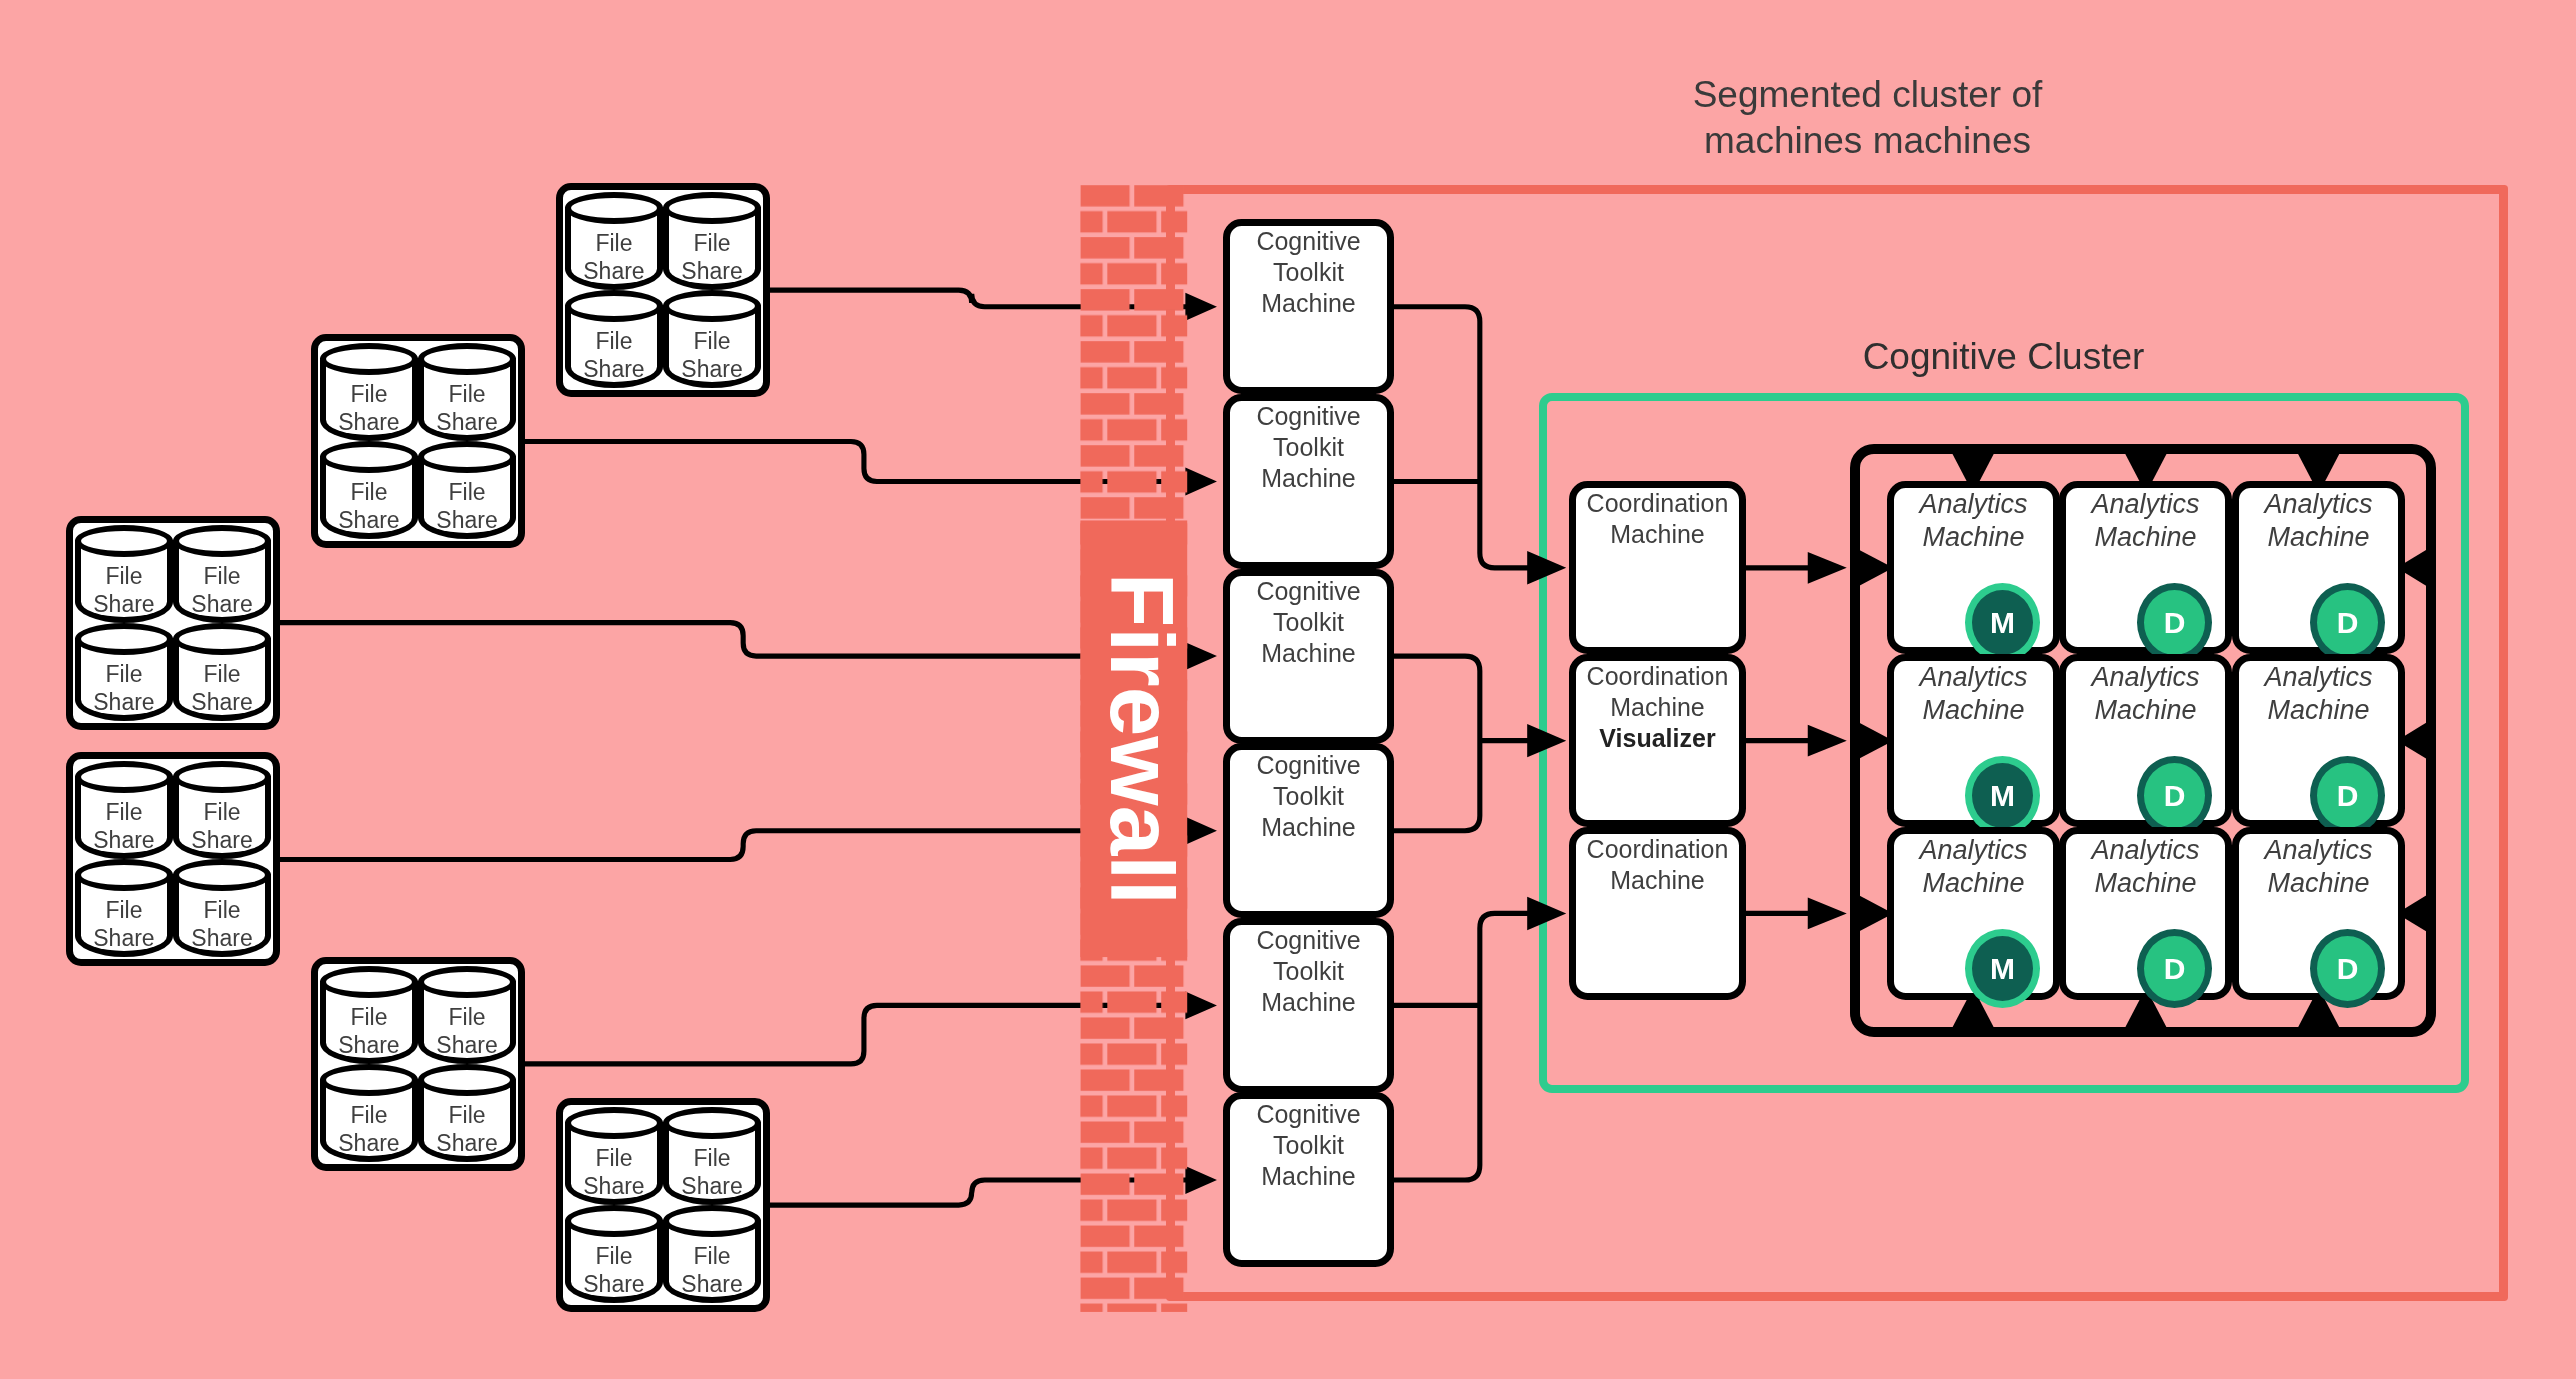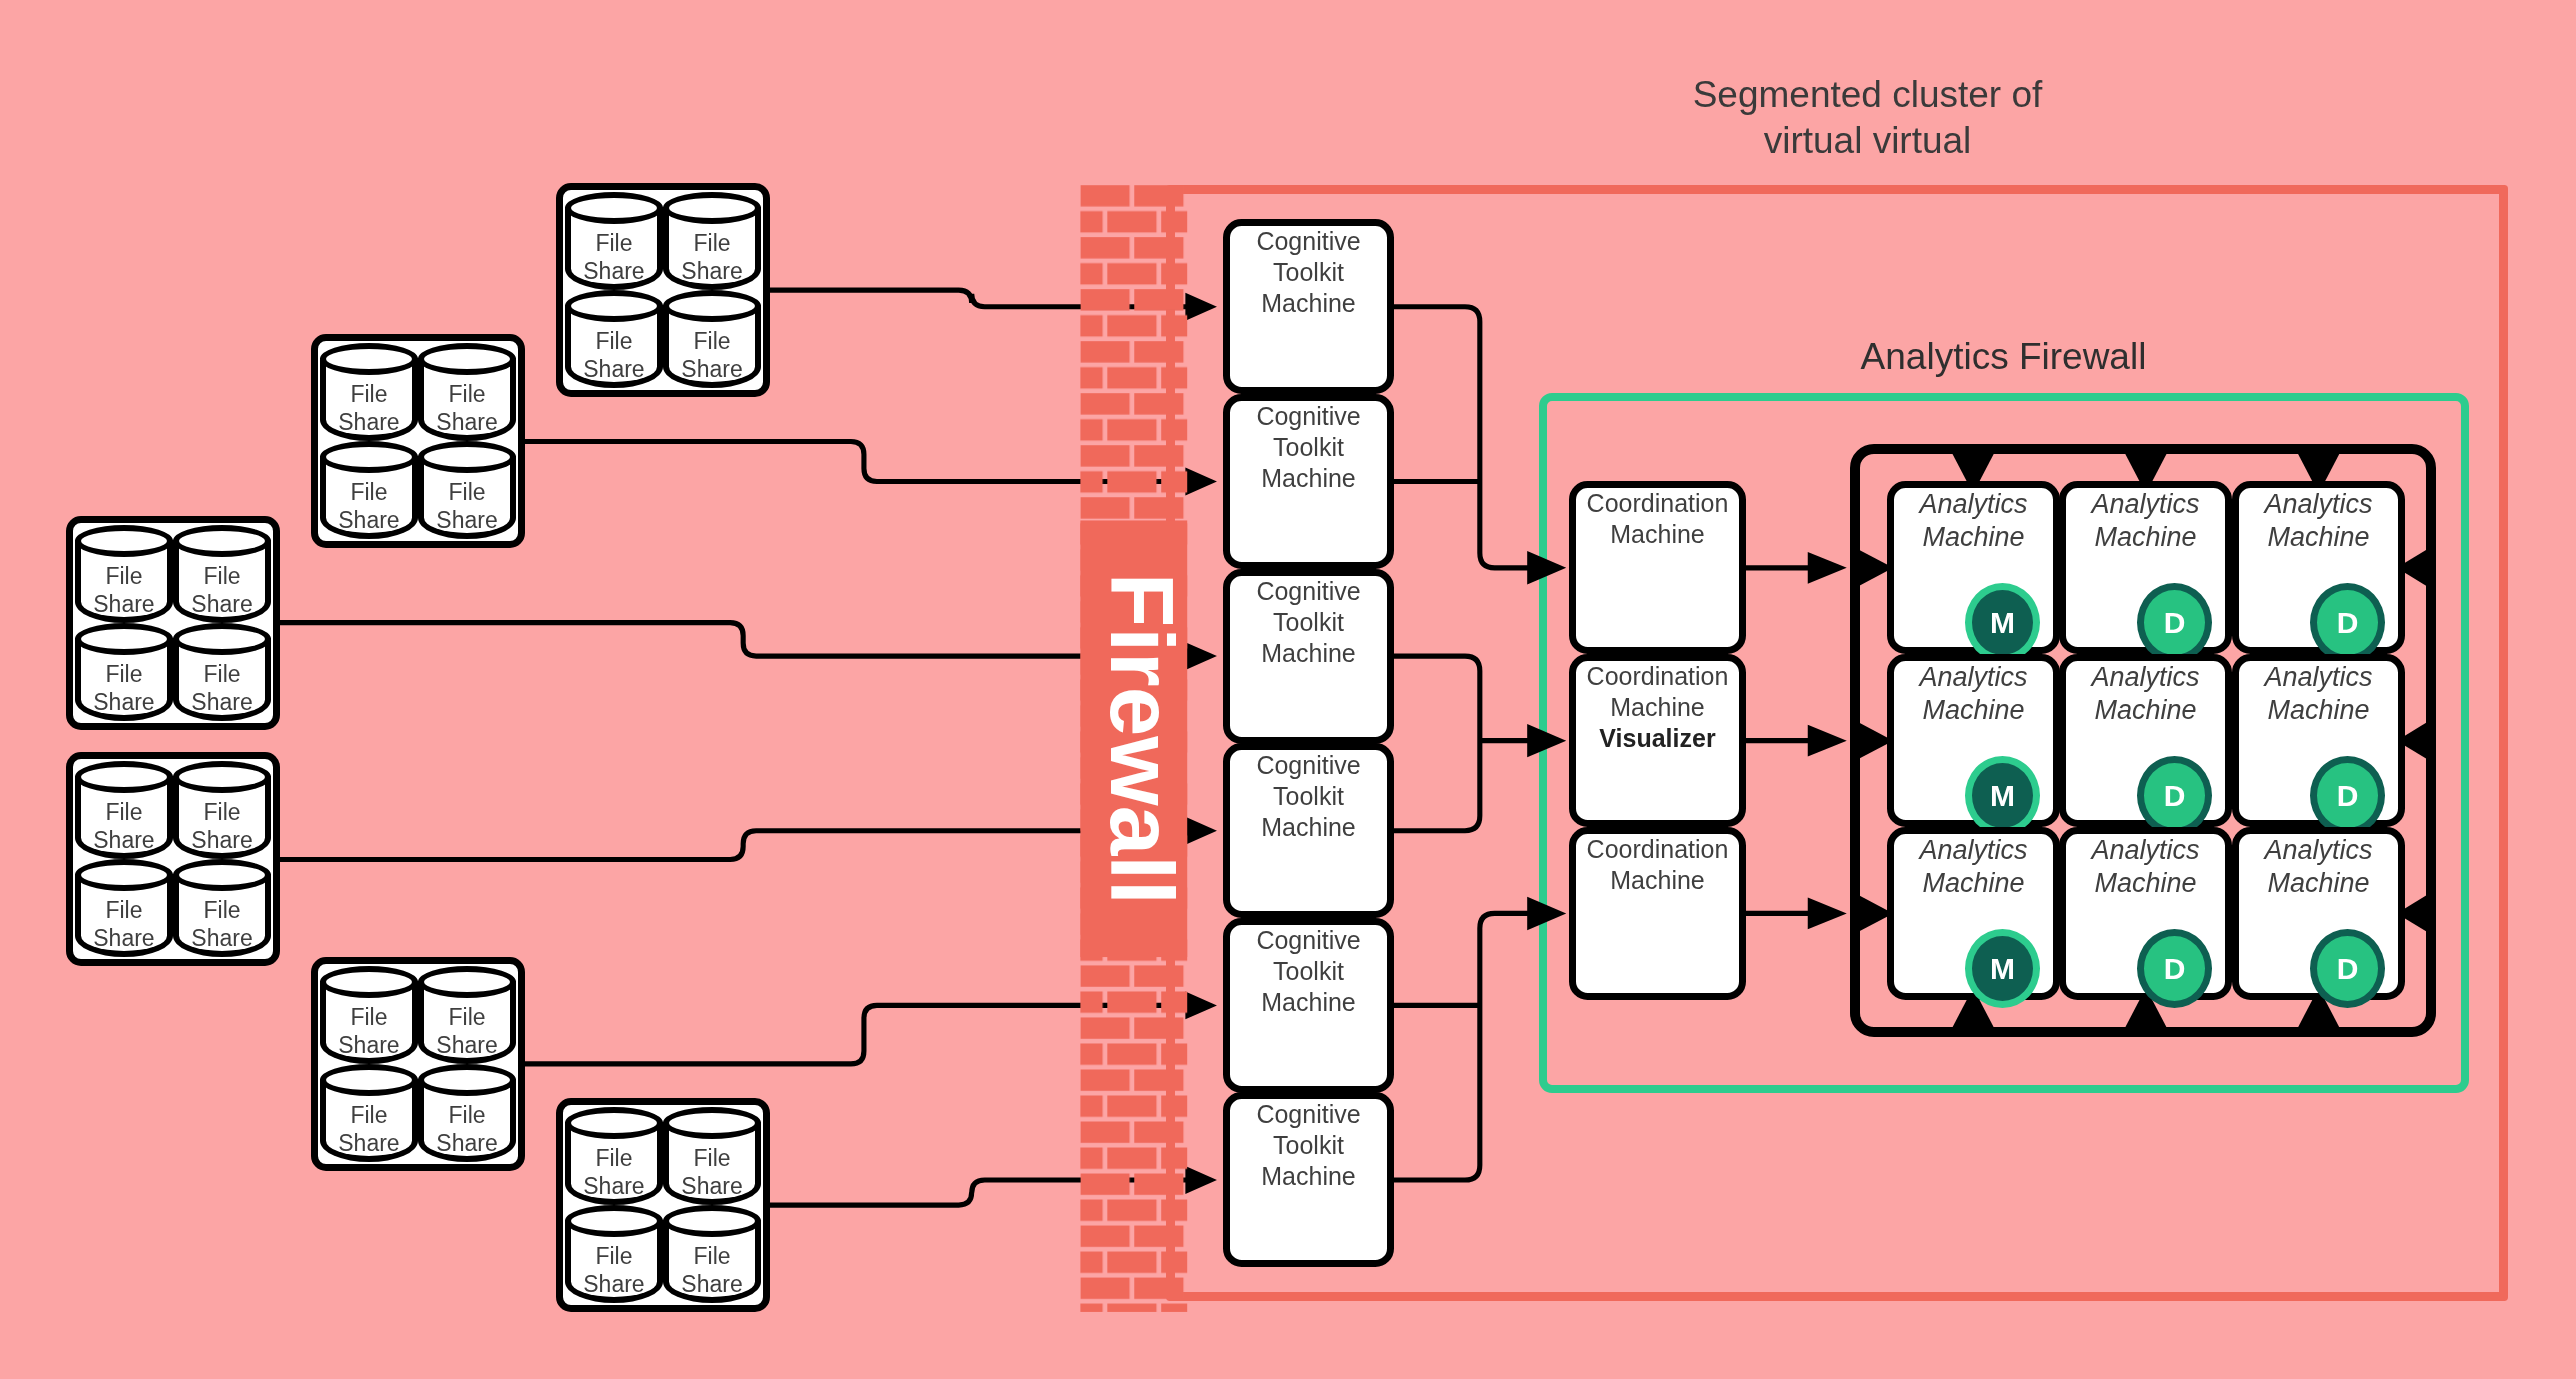--- a/index.html
+++ b/index.html
@@ -43,23 +43,23 @@
 <body>
 
 <div id="canvas">
 
   <div id="red-box" class="abs" style="left:1166px;top:185px;width:1342px;height:1116px;"></div>
   <div id="green-box" class="abs" style="left:1539px;top:393px;width:930px;height:700px;"></div>
   <div id="grid-box" class="abs" style="left:1850px;top:444px;width:586px;height:593px;"></div>
 
   <div id="main-title" class="abs" style="left:1589px;top:72px;width:557px;">
     <div>Segmented cluster of</div>
-    <div>virtual virtual</div>
+    <div>machines machines</div>
   </div>
-  <div id="cluster-title" class="abs" style="left:1725px;top:336px;width:557px;">Analytics Firewall</div>
+  <div id="cluster-title" class="abs" style="left:1725px;top:336px;width:557px;">Cognitive Cluster</div>
 
   <svg id="wires" width="2576" height="1380" viewBox="0 0 2773 1485">
       <path d="M822,312 H1032 Q1046,312 1046,326 V316 Q1046,330 1060,330 H1300" fill="none" stroke="#000" stroke-width="5.5"></path>
       <polygon points="1276,315 1276,345 1310,330" fill="#000"></polygon>
       <path d="M559,475 H916 Q930,475 930,489 V504 Q930,518 944,518 H1300" fill="none" stroke="#000" stroke-width="5.5"></path>
       <polygon points="1276,503 1276,533 1310,518" fill="#000"></polygon>
       <path d="M295,670 H786 Q800,670 800,684 V692 Q800,706 814,706 H1300" fill="none" stroke="#000" stroke-width="5.5"></path>
       <polygon points="1276,691 1276,721 1310,706" fill="#000"></polygon>
       <path d="M295,925 H786 Q800,925 800,911 V908 Q800,894 814,894 H1300" fill="none" stroke="#000" stroke-width="5.5"></path>
       <polygon points="1276,879 1276,909 1310,894" fill="#000"></polygon>

